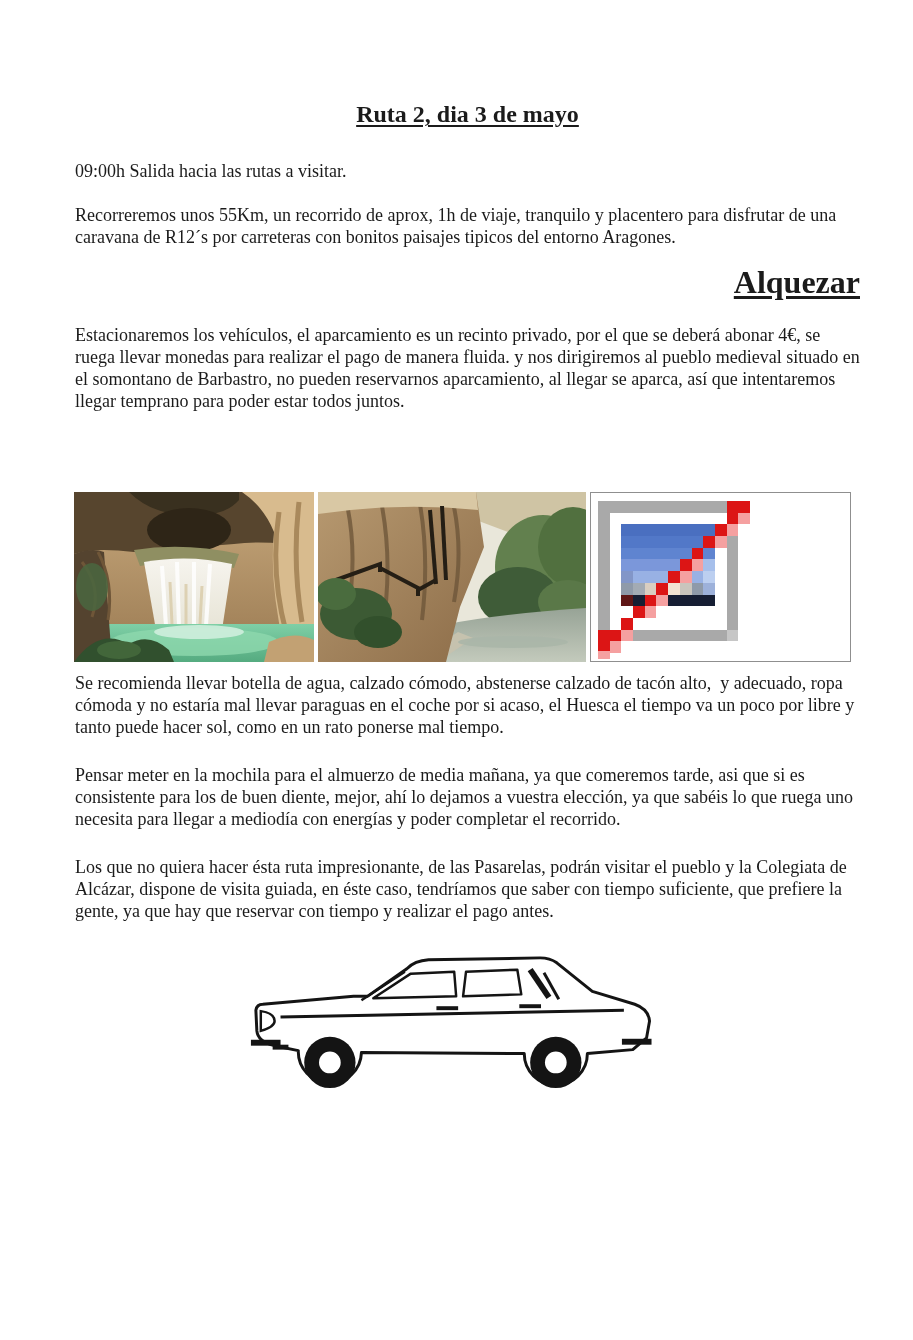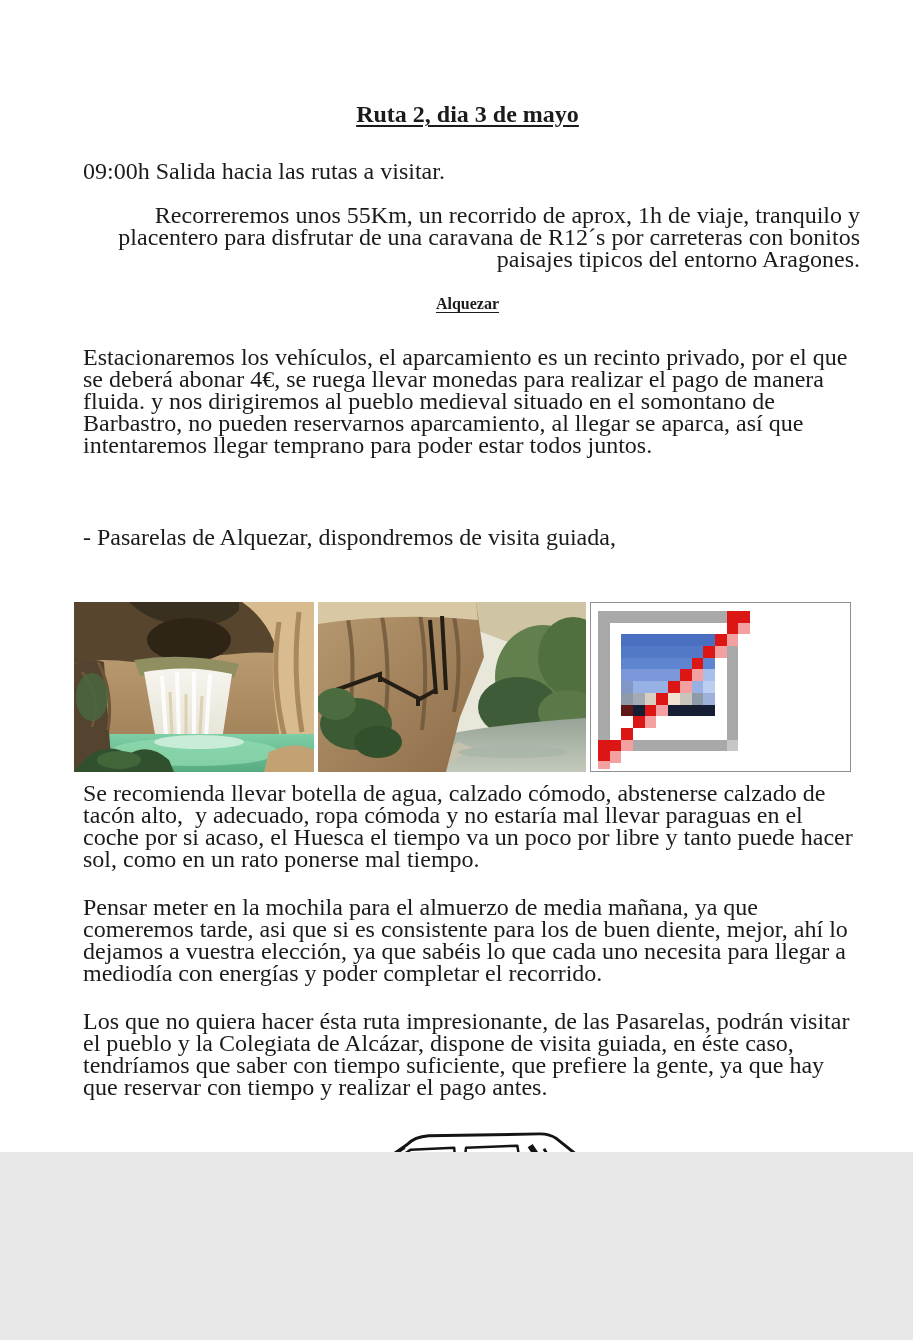--- a/index.html
+++ b/index.html
@@ -1,48 +1,48 @@
 <!DOCTYPE html>
 <html><head>
 <meta charset="utf-8">
 <style>
   html,body{margin:0;padding:0;background:#e8e8e8;}
   .page{
     position:relative;
-    width:913px;height:1152px;
+    width:913px;height:1340px;
     margin:0 auto;
     background:#ffffff;
     font-family:"Liberation Serif","DejaVu Serif",serif;
     color:#1b1b1b;
     overflow:hidden;
     box-sizing:border-box;
     padding:100px 53px 0 75px;
   }
   .doc-title{
     font-size:24px;font-weight:bold;
     text-align:center;
     text-decoration:underline;
     text-underline-offset:3px;
     line-height:28px;
     margin:0 0 32px 0;
   }
   .doc-heading{
-    font-size:16px;font-weight:bold;
-    text-align:center;
+    font-size:32px;font-weight:bold;
+    text-align:right;
     text-decoration:underline;
     text-underline-offset:3px;
     line-height:28px;
     margin:0 0 28px 0;
   }
   .para{
-    font-size:24px;line-height:22px;
+    font-size:18px;line-height:22px;
     white-space:pre-wrap;
-    margin:0 0 22px 8px;
-  }
-  .para.mb20{margin-bottom:20px;text-align:right;}
+    margin:0 0 22px 0;
+  }
+  .para.mb20{margin-bottom:20px;}
   .para.mb24{margin-bottom:24px;}
   .para.mb26{margin-bottom:26px;}
   .para.mb10{margin-bottom:10px;}
   .indent2{padding-left:14px;}
   .figrow{
     display:flex;align-items:flex-start;gap:4px;
     margin:0 0 10px -1px;
   }
   .figrow figure{margin:0;padding:0;}
   .photo{display:block;}
@@ -69,21 +69,20 @@
 
   <p class="para">09:00h Salida hacia las rutas a visitar.</p>
 
   <p class="para mb20">Recorreremos unos 55Km, un recorrido de aprox, 1h de viaje, tranquilo y placentero para disfrutar de una caravana de R12´s por carreteras con bonitos paisajes tipicos del entorno Aragones.</p>
 
   <h2 class="doc-heading">Alquezar</h2>
 
   <p class="para mb26">Estacionaremos los vehículos, el aparcamiento es un recinto privado, por el que se deberá abonar 4€, se ruega llevar monedas para realizar el pago de manera fluida. y nos dirigiremos al pueblo medieval situado en el somontano de Barbastro, no pueden reservarnos aparcamiento, al llegar se aparca, así que intentaremos llegar temprano para poder estar todos juntos.</p>
 
   <div class="para mb10">
-    <div>- Pasarelas de Alquezar, dispondremos de visita guiada,</div>
   </div>
 
   <div class="figrow">
 
     <figure aria-label="Cascada con poza turquesa">
       <svg class="photo" width="240" height="170" viewBox="0 0 240 170">
         <defs>
           <linearGradient id="rockg" x1="0" y1="0" x2="0" y2="1">
             <stop offset="0" stop-color="#c7a87c"></stop>
               <stop offset="1" stop-color="#9a7a52"></stop>
@@ -221,21 +220,21 @@
             <rect x="136" y="4" width="12" height="12"></rect>
           <rect x="148" y="4" width="12" height="12"></rect>
         </g>
       </svg>
     </figure>
   </div>
 
   <p class="para mb26">Se recomienda llevar botella de agua, calzado cómodo, abstenerse calzado de tacón alto,  y adecuado, ropa cómoda y no estaría mal llevar paraguas en el coche por si acaso, el Huesca el tiempo va un poco por libre y tanto puede hacer sol, como en un rato ponerse mal tiempo.</p>
 
 
-  <p class="para mb26">Pensar meter en la mochila para el almuerzo de media mañana, ya que comeremos tarde, asi que si es consistente para los de buen diente, mejor, ahí lo dejamos a vuestra elección, ya que sabéis lo que cada uno necesita para llegar a mediodía con energías y poder completar el recorrido.</p>
+  <p class="para mb26">Pensar meter en la mochila para el almuerzo de media mañana, ya que comeremos tarde, asi que si es consistente para los de buen diente, mejor, ahí lo dejamos a vuestra elección, ya que sabéis lo que ruega uno necesita para llegar a mediodía con energías y poder completar el recorrido.</p>
 
   <p class="para mb26">Los que no quiera hacer ésta ruta impresionante, de las Pasarelas, podrán visitar el pueblo y la Colegiata de Alcázar, dispone de visita guiada, en éste caso, tendríamos que saber con tiempo suficiente, que prefiere la gente, ya que hay que reservar con tiempo y realizar el pago antes.</p>
 
 
   <div class="logo-block">
     <svg width="440" height="148" viewBox="0 0 440 150">
       <path d="M 12,57 L 104,49 L 118,49 L 158,21 Q 166,13 180,12 L 293,10 Q 303,10 310,15 L 346,44 L 389,57 Q 403,62 404,74 L 401,91 L 387,103 L 341,107 A 32 32 0 0 1 277,107 L 112,106 A 32 32 0 0 1 48,104 L 24,99 Q 7,95 6,84 L 5,63 Q 6,57 12,57 Z" fill="#ffffff" stroke="#141414" stroke-width="3" stroke-linejoin="round"></path>
       <line x1="30" y1="70" x2="378" y2="63" stroke="#141414" stroke-width="3"></line>
       <line x1="112" y1="53" x2="156" y2="24" stroke="#141414" stroke-width="2.5"></line>
       <path d="M 124,51 L 162,26 L 206,24 L 208,49 Z" fill="none" stroke="#141414" stroke-width="2.5" stroke-linejoin="round"></path>

